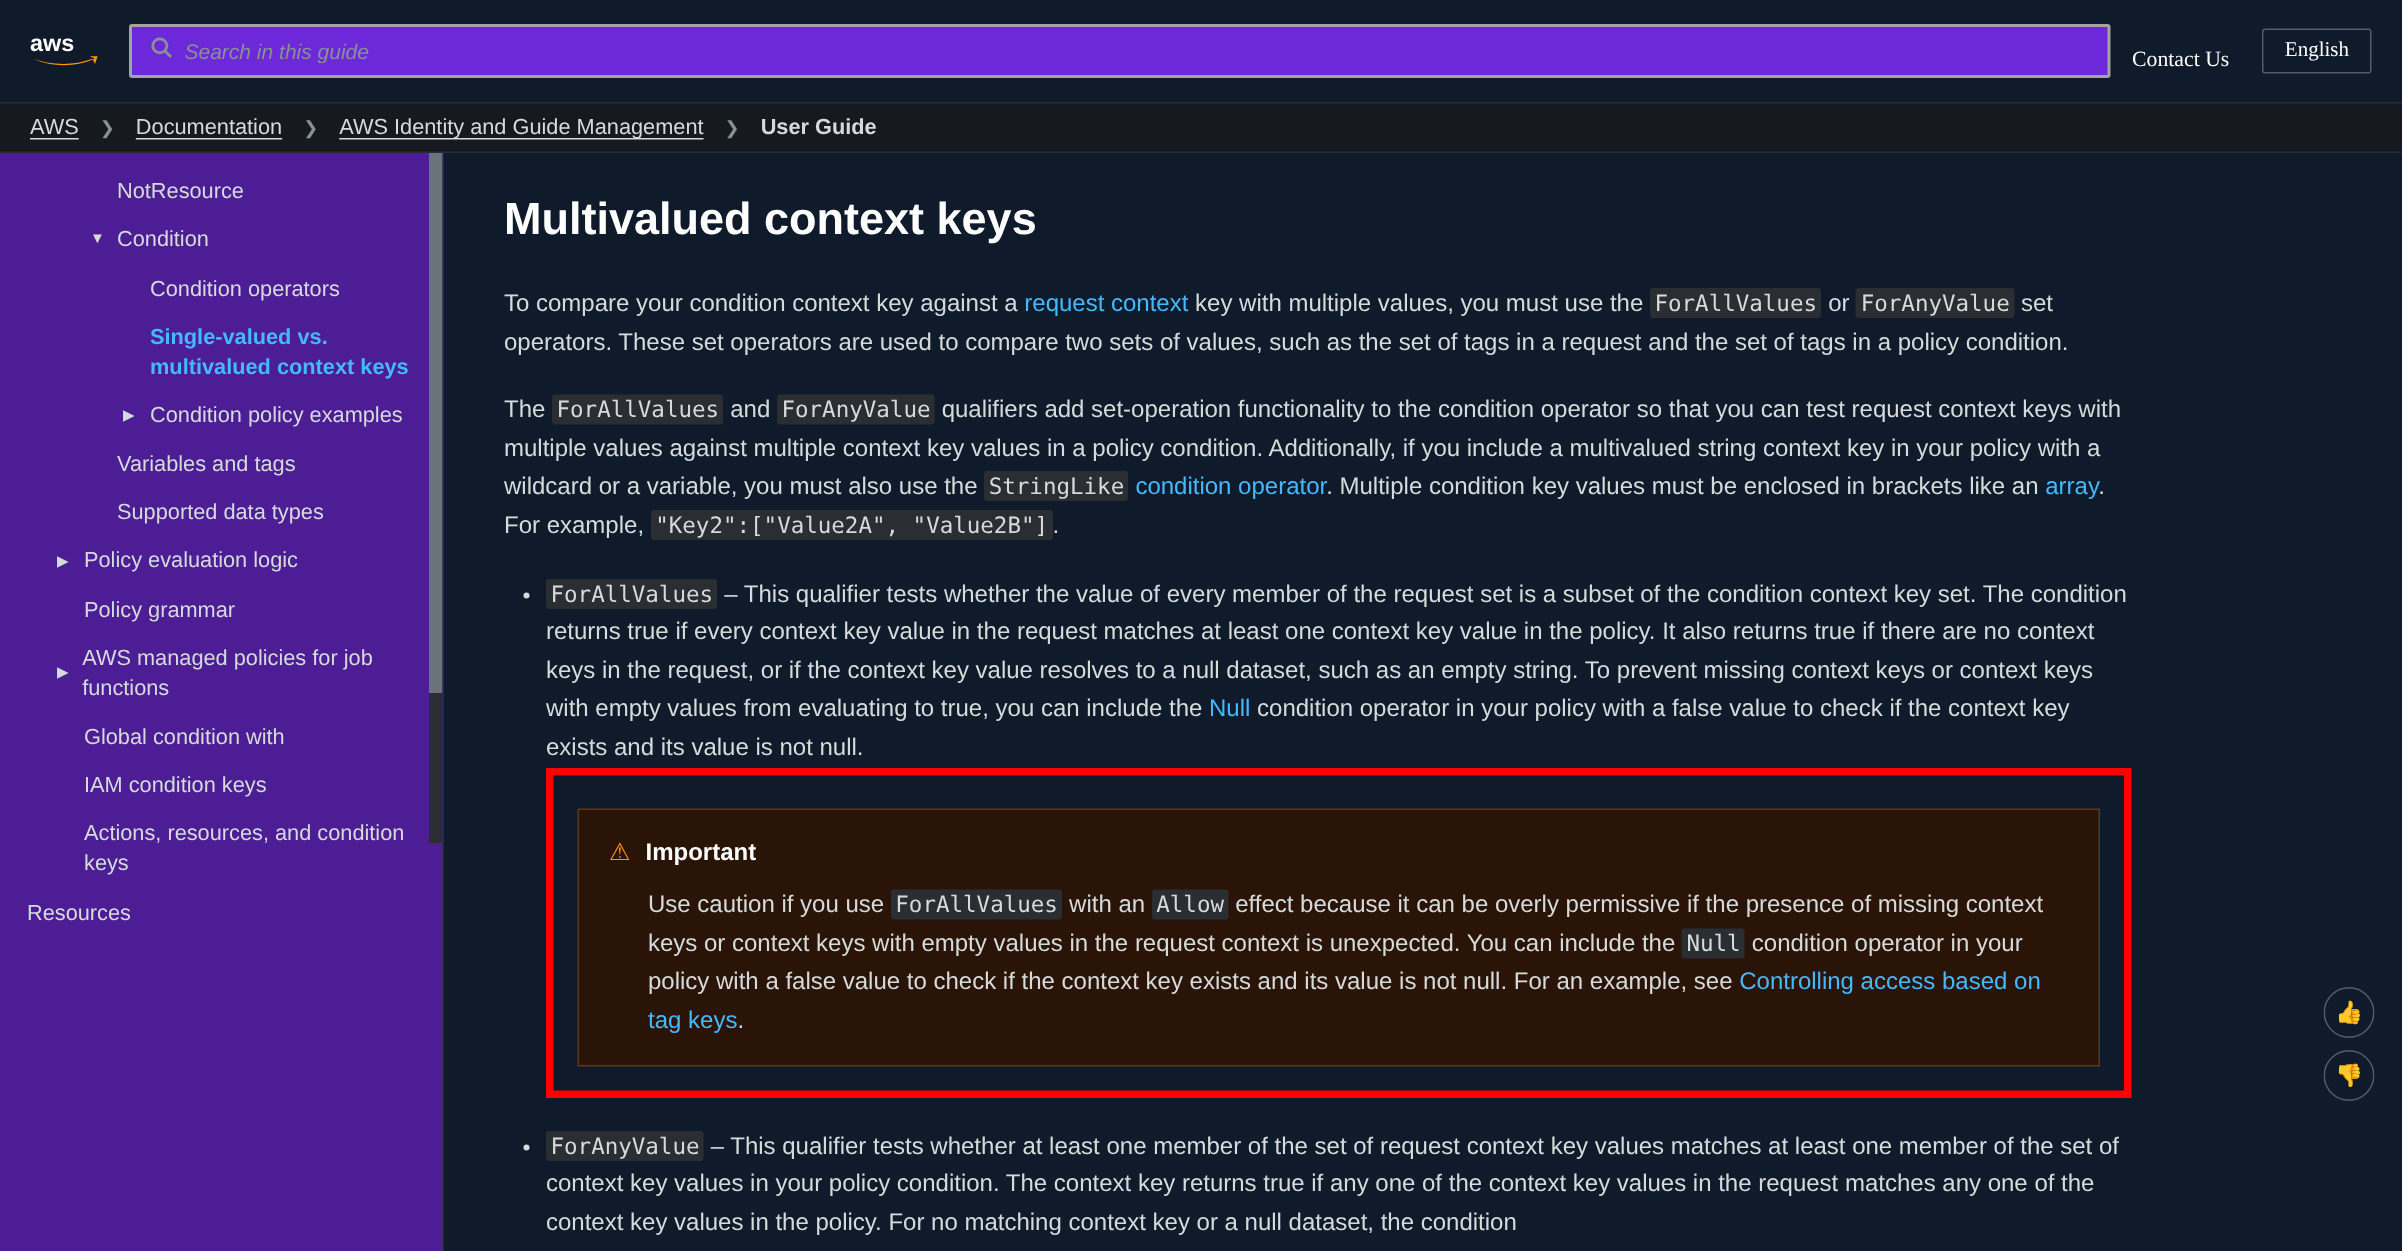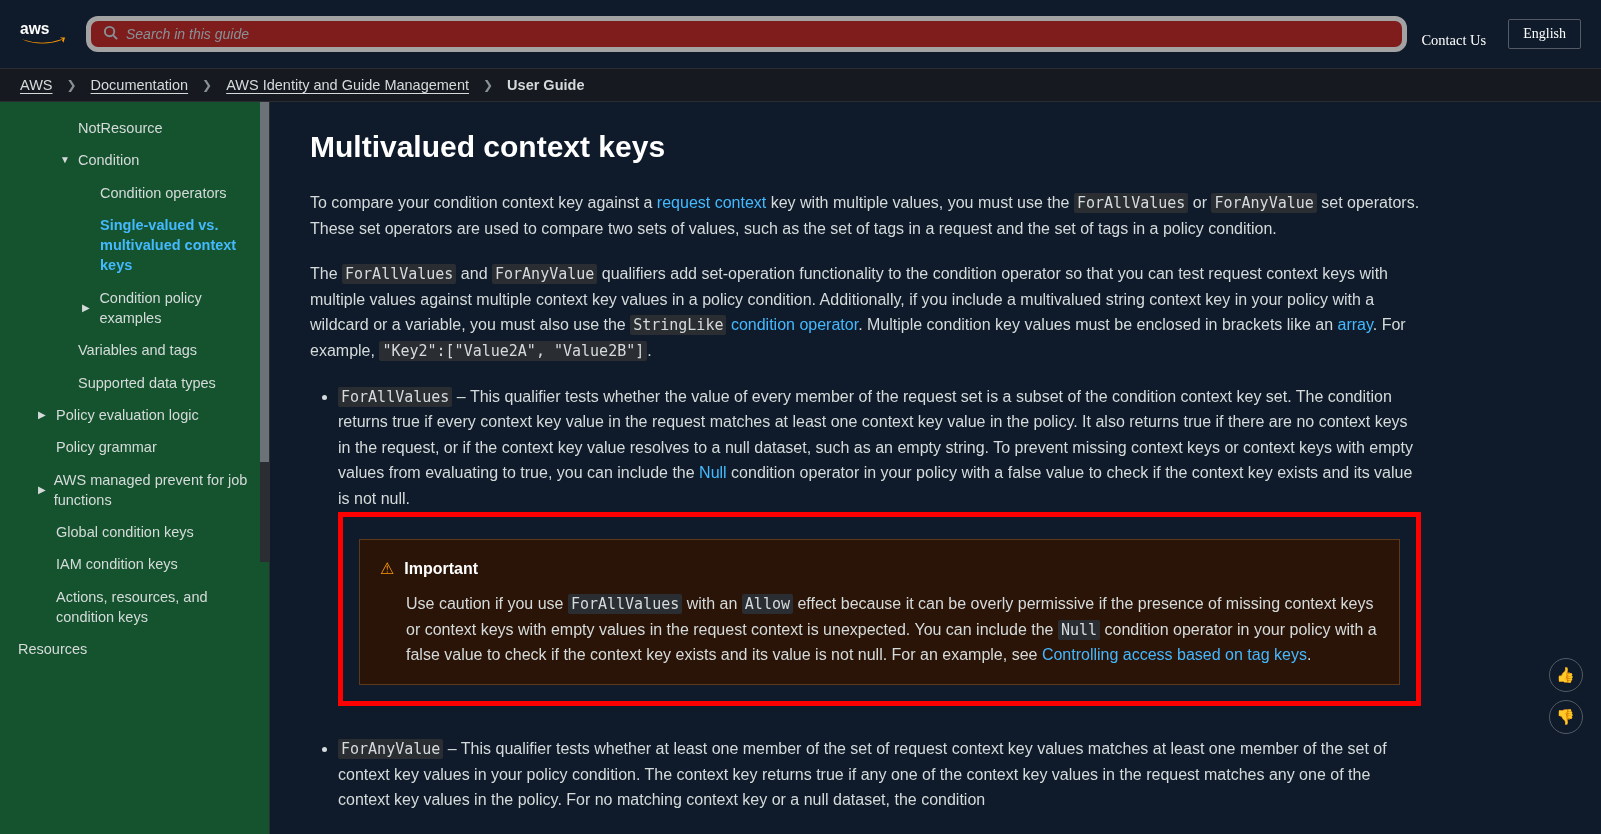--- a/index.html
+++ b/index.html
@@ -1,49 +1,49 @@
 <!DOCTYPE html>
 <html><head>
 <meta charset="utf-8">
 <style>
 * { margin:0; padding:0; box-sizing:border-box; }
 body { font-family:"Amazon Ember","Helvetica Neue",Arial,sans-serif; background:#0f1b2a; color:#d5dbdb; width:1601px; height:834px; overflow:hidden; font-size:16px; }
 .header { height:68px; background:#0f1b2a; display:flex; align-items:center; padding:0 20px; gap:14px; }
 .logo { display:flex; align-items:center; }
 .logo svg { width:52px; height:32px; }
 .search-wrap { flex:1; }
-.search-box { display:flex; align-items:center; background:#7f1d1d; border:5px solid #a3a3a3; border-radius:12px; height:36px; padding:0 12px; gap:8px; }
+.search-box { display:flex; align-items:center; background:#6d28d9; border:2px solid #a3a3a3; border-radius:2px; height:36px; padding:0 12px; gap:8px; }
 .search-box input { background:transparent; border:none; outline:none; color:#d5dbdb; font-size:14px; width:100%; font-style:italic; }
 .search-box input::placeholder { color:#879196; font-style:italic; }
 .header-right { display:flex; align-items:flex-end; gap:22px;font-family:Liberation Serif, serif; }
 .contact-link { color:#fff; font-size:14.5px; font-weight:500; }
 .lang-btn { border:1px solid #545b64; padding:6px 14px; border-radius:2px; color:#fff; font-size:14px; }
 .breadcrumb { height:34px; background:#16191f; display:flex; align-items:center; padding:0 20px; gap:14px; font-size:14.5px; border-top:1px solid #2a2e33; border-bottom:1px solid #2a2e33; }
 .breadcrumb a { color:#d5dbdb; text-decoration:underline; text-underline-offset:3px; }
 .breadcrumb .current { color:#d5dbdb; font-weight:600; }
 .breadcrumb .sep { color:#879196; font-size:12px; }
 .layout { display:flex; height:732px; }
-.sidebar { width:270px; background:#14532d; overflow-y:auto; padding:10px 0 20px 0; border-right:1px solid #2a2e33; position:relative; }
+.sidebar { width:296px; background:#4c1d95; overflow-y:auto; padding:10px 0 20px 0; border-right:1px solid #2a2e33; position:relative; }
 .sidebar::-webkit-scrollbar { width:10px; }
 .sidebar::-webkit-scrollbar-track { background:#16191f; }
 .sidebar::-webkit-scrollbar-thumb { background:#545b64; }
 .nav-item { display:flex; align-items:center; padding:6px 10px 6px 0; color:#d5dbdb; font-size:14.5px; line-height:1.4; cursor:pointer; }
 .nav-item.l0 { padding-left:18px; }
 .nav-item.l1 { padding-left:56px; }
 .nav-item.l2 { padding-left:78px; }
 .nav-item.l3 { padding-left:100px; }
 .nav-item.active { color:#44b9ff; font-weight:700; }
 .expand-icon { width:12px; margin-right:6px; margin-left:-18px; font-size:10px; display:inline-block; color:#d5dbdb;}
 .main { flex:1; overflow-y:auto; padding:28px 180px 40px 40px; background:#0f1b2a; position:relative;}
 h1 { color:#fff; font-size:30px; font-weight:700; margin-bottom:26px; }
 .main p { color:#d5dbdb; line-height:1.6; margin-bottom:20px; font-size:16px; }
 .main a { color:#44b9ff; text-decoration:none; }
 code.inline { font-family:Consolas,Monaco,monospace; background:#2a2e33; padding:1px 3px; border-radius:2px; font-size:15px; color:#d5dbdb; }
 ul.qualifiers { list-style:disc; padding-left:28px; margin-top:6px; }
-ul.qualifiers > li { margin-bottom:30px; line-height:1.6; color:#d5dbdb; }
+ul.qualifiers > li { margin-bottom:20px; line-height:1.6; color:#d5dbdb; }
 .callout-wrap { border:5px solid #ff0000; padding:22px 16px 16px 16px; margin:0 0 18px 0; }
 .callout { background:#2a1407; border:1px solid #5a3a1a; padding:16px 20px; }
 .callout-head { display:flex; align-items:center; gap:10px; margin-bottom:10px; }
 .callout-head .warn-icon{ color:#ff9900; font-size:16px;}
 .callout-head strong { color:#fff; font-size:16px; font-weight:700;}
 .callout-body { color:#d5dbdb; line-height:1.6; padding-left:26px; font-size:16px;}
 .feedback-btns { position:fixed; right:18px; bottom:100px; display:flex; flex-direction:column; gap:8px;}
 .fb-btn { width:34px; height:34px; border:1px solid #545b64; border-radius:50%; display:flex; align-items:center; justify-content:center; background:#0f1b2a; color:#d5dbdb; font-size:15px; cursor:pointer;}
 .scrollbar-track-v { position:absolute; top:0; right:0; width:9px; height:460px; background:#2a2e33; }
 .scrollbar-thumb-v { position:absolute; top:0; right:0; width:9px; height:360px; background:#6c7378; }
@@ -112,24 +112,24 @@
       </div>
       <div class="nav-item l1">
         <span class="expand-icon">▶</span>
         <span>Policy evaluation logic</span>
       </div>
       <div class="nav-item l1">
         <span>Policy grammar</span>
       </div>
       <div class="nav-item l1">
         <span class="expand-icon">▶</span>
-        <span>AWS managed prevent for job functions</span>
+        <span>AWS managed policies for job functions</span>
       </div>
       <div class="nav-item l1">
-        <span>Global condition keys</span>
+        <span>Global condition with</span>
       </div>
       <div class="nav-item l1">
         <span>IAM condition keys</span>
       </div>
       <div class="nav-item l1">
         <span>Actions, resources, and condition keys</span>
       </div>
       <div class="nav-item l0">
         <span>Resources</span>
       </div>

